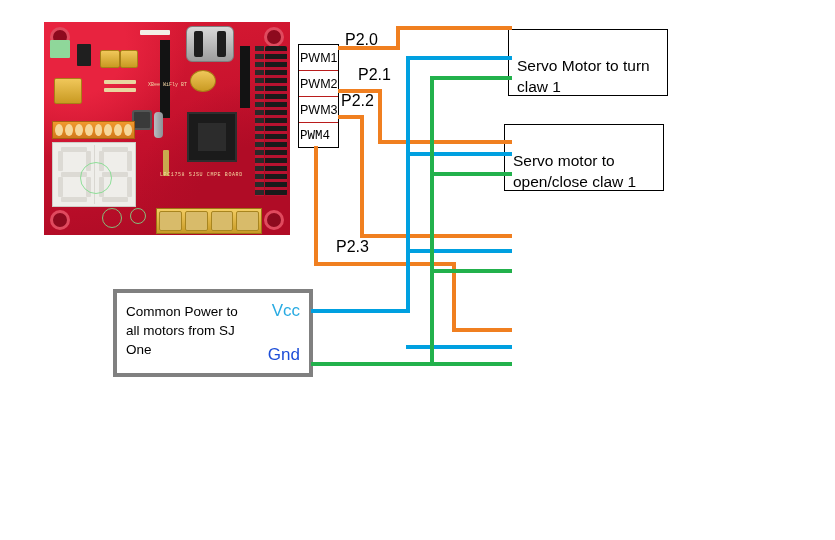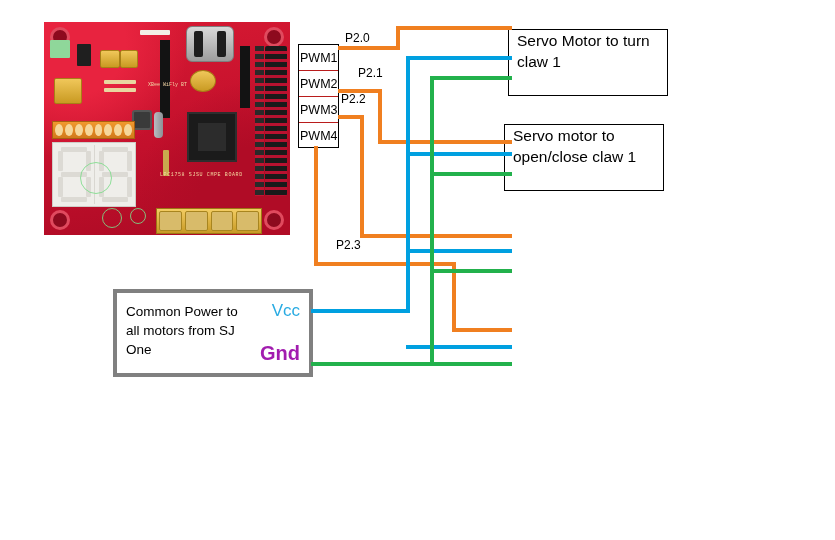--- a/index.html
+++ b/index.html
@@ -59,33 +59,33 @@
         letter-spacing:.6px;font-family:"Liberation Mono", monospace;white-space:nowrap;}
   .xbee{position:absolute;left:104px;top:60px;font-size:5px;color:#f3d7a6;
         line-height:6px;font-family:"Liberation Mono", monospace;}
   .grn{position:absolute;border:1px solid #7ddc8a;border-radius:50%;opacity:.85;}
 
   
   .pwmbox{position:absolute;left:298px;top:44px;width:41px;height:104px;
           border:1px solid #000;box-sizing:border-box;background:#fff;}
   .pwmrow{height:26px;box-sizing:border-box;border-bottom:1px solid #b91c1c;
           display:flex;align-items:center;padding-left:1px;font-size:12.5px;}
-  .pwmrow:last-child{border-bottom:none;}
+  .pwmrow:last-child{border-bottom:none;font-family:Liberation Mono, monospace;}
 
   .mbox{position:absolute;border:1px solid #000;background:#fff;box-sizing:border-box;
-        font-size:15.5px;line-height:21px;padding:0 0 0 8px;}
+        font-size:15.5px;line-height:21px;padding:25px 0 0 8px;}
   .mbox.ctr{text-align:center;padding-left:0;}
 
   .pbox{position:absolute;left:113px;top:289px;width:200px;height:88px;
         border:4px solid #808080;background:#fff;box-sizing:border-box;}
   .ptext{position:absolute;left:9px;top:9px;width:120px;font-size:13.5px;line-height:19px;}
   .vcc{position:absolute;right:9px;top:8px;font-size:17px;color:#29ABE2;}
-  .gnd{position:absolute;right:9px;bottom:8px;font-size:20px;color:#a21caf;font-weight:bold;}
-
-  .lbl{position:absolute;font-size:12px;background:transparent;}
+  .gnd{position:absolute;right:9px;bottom:8px;font-size:17px;color:#1d4ed8;}
+
+  .lbl{position:absolute;font-size:16px;background:transparent;}
 
   
   .w{position:absolute;}
   .o{background:#F07F20;}
   .b{background:#00A0E0;}
   .g{background:#22B14C;}
 </style>
 </head>
 <body>
 

